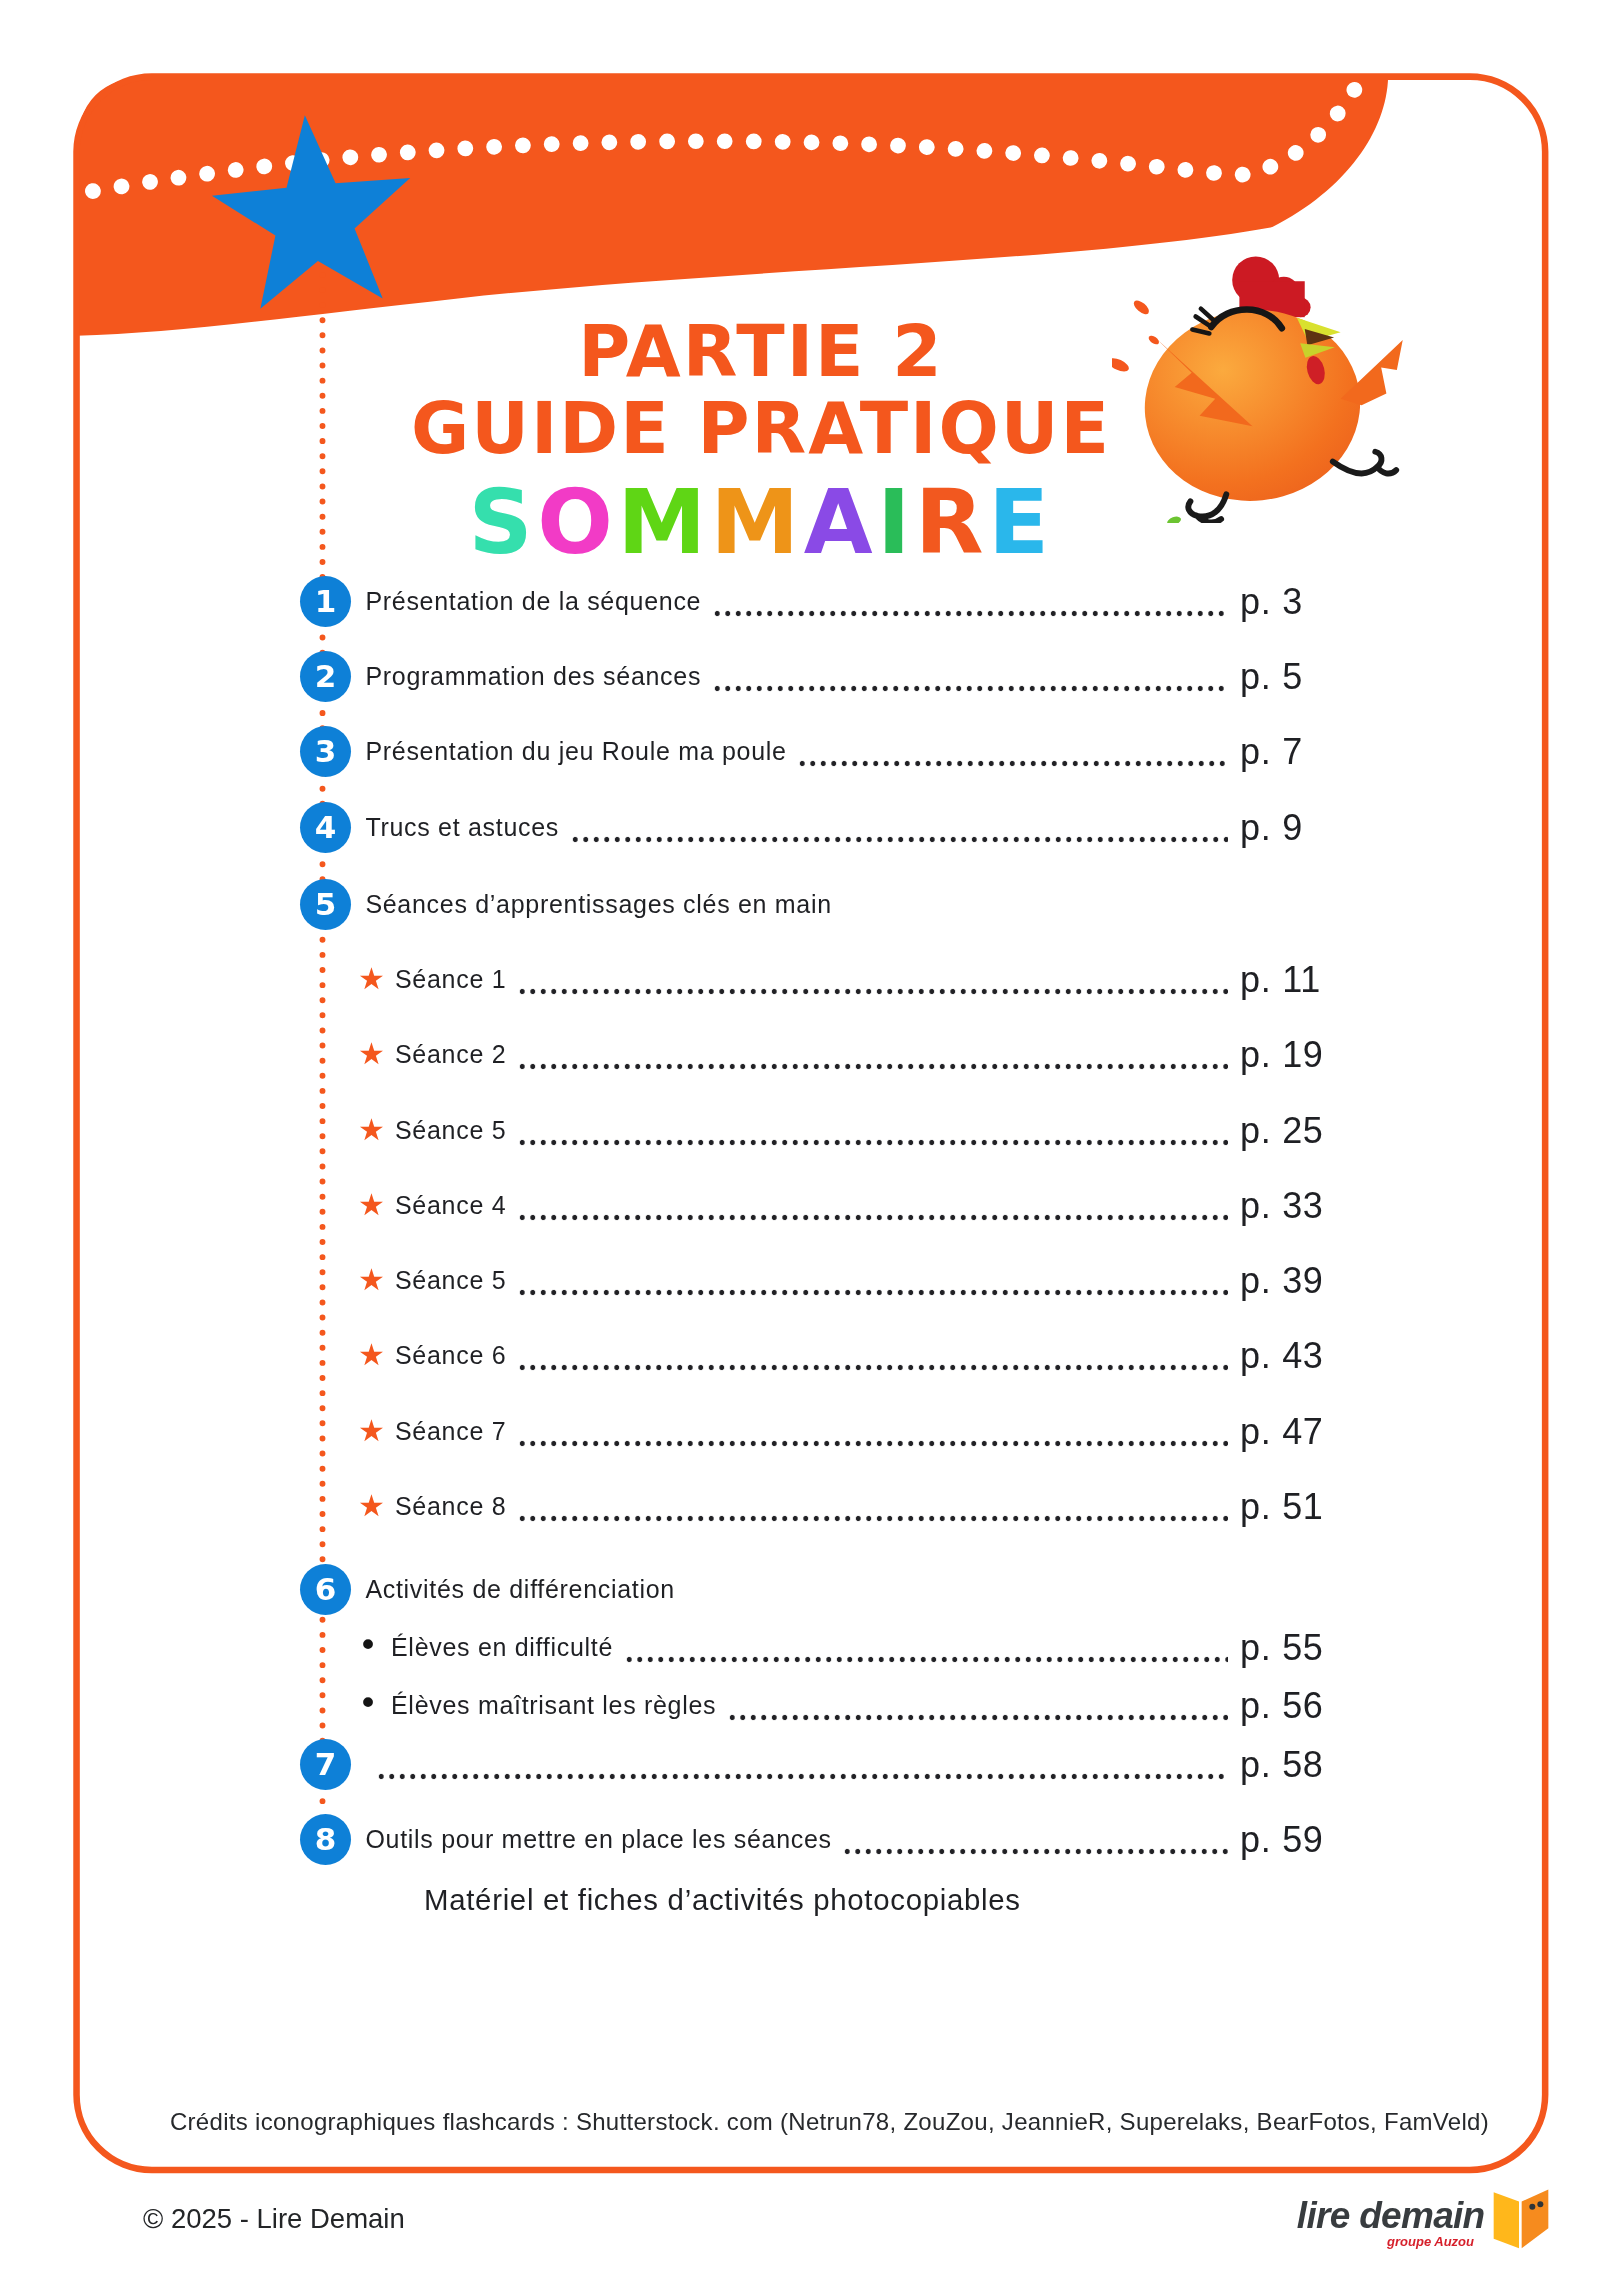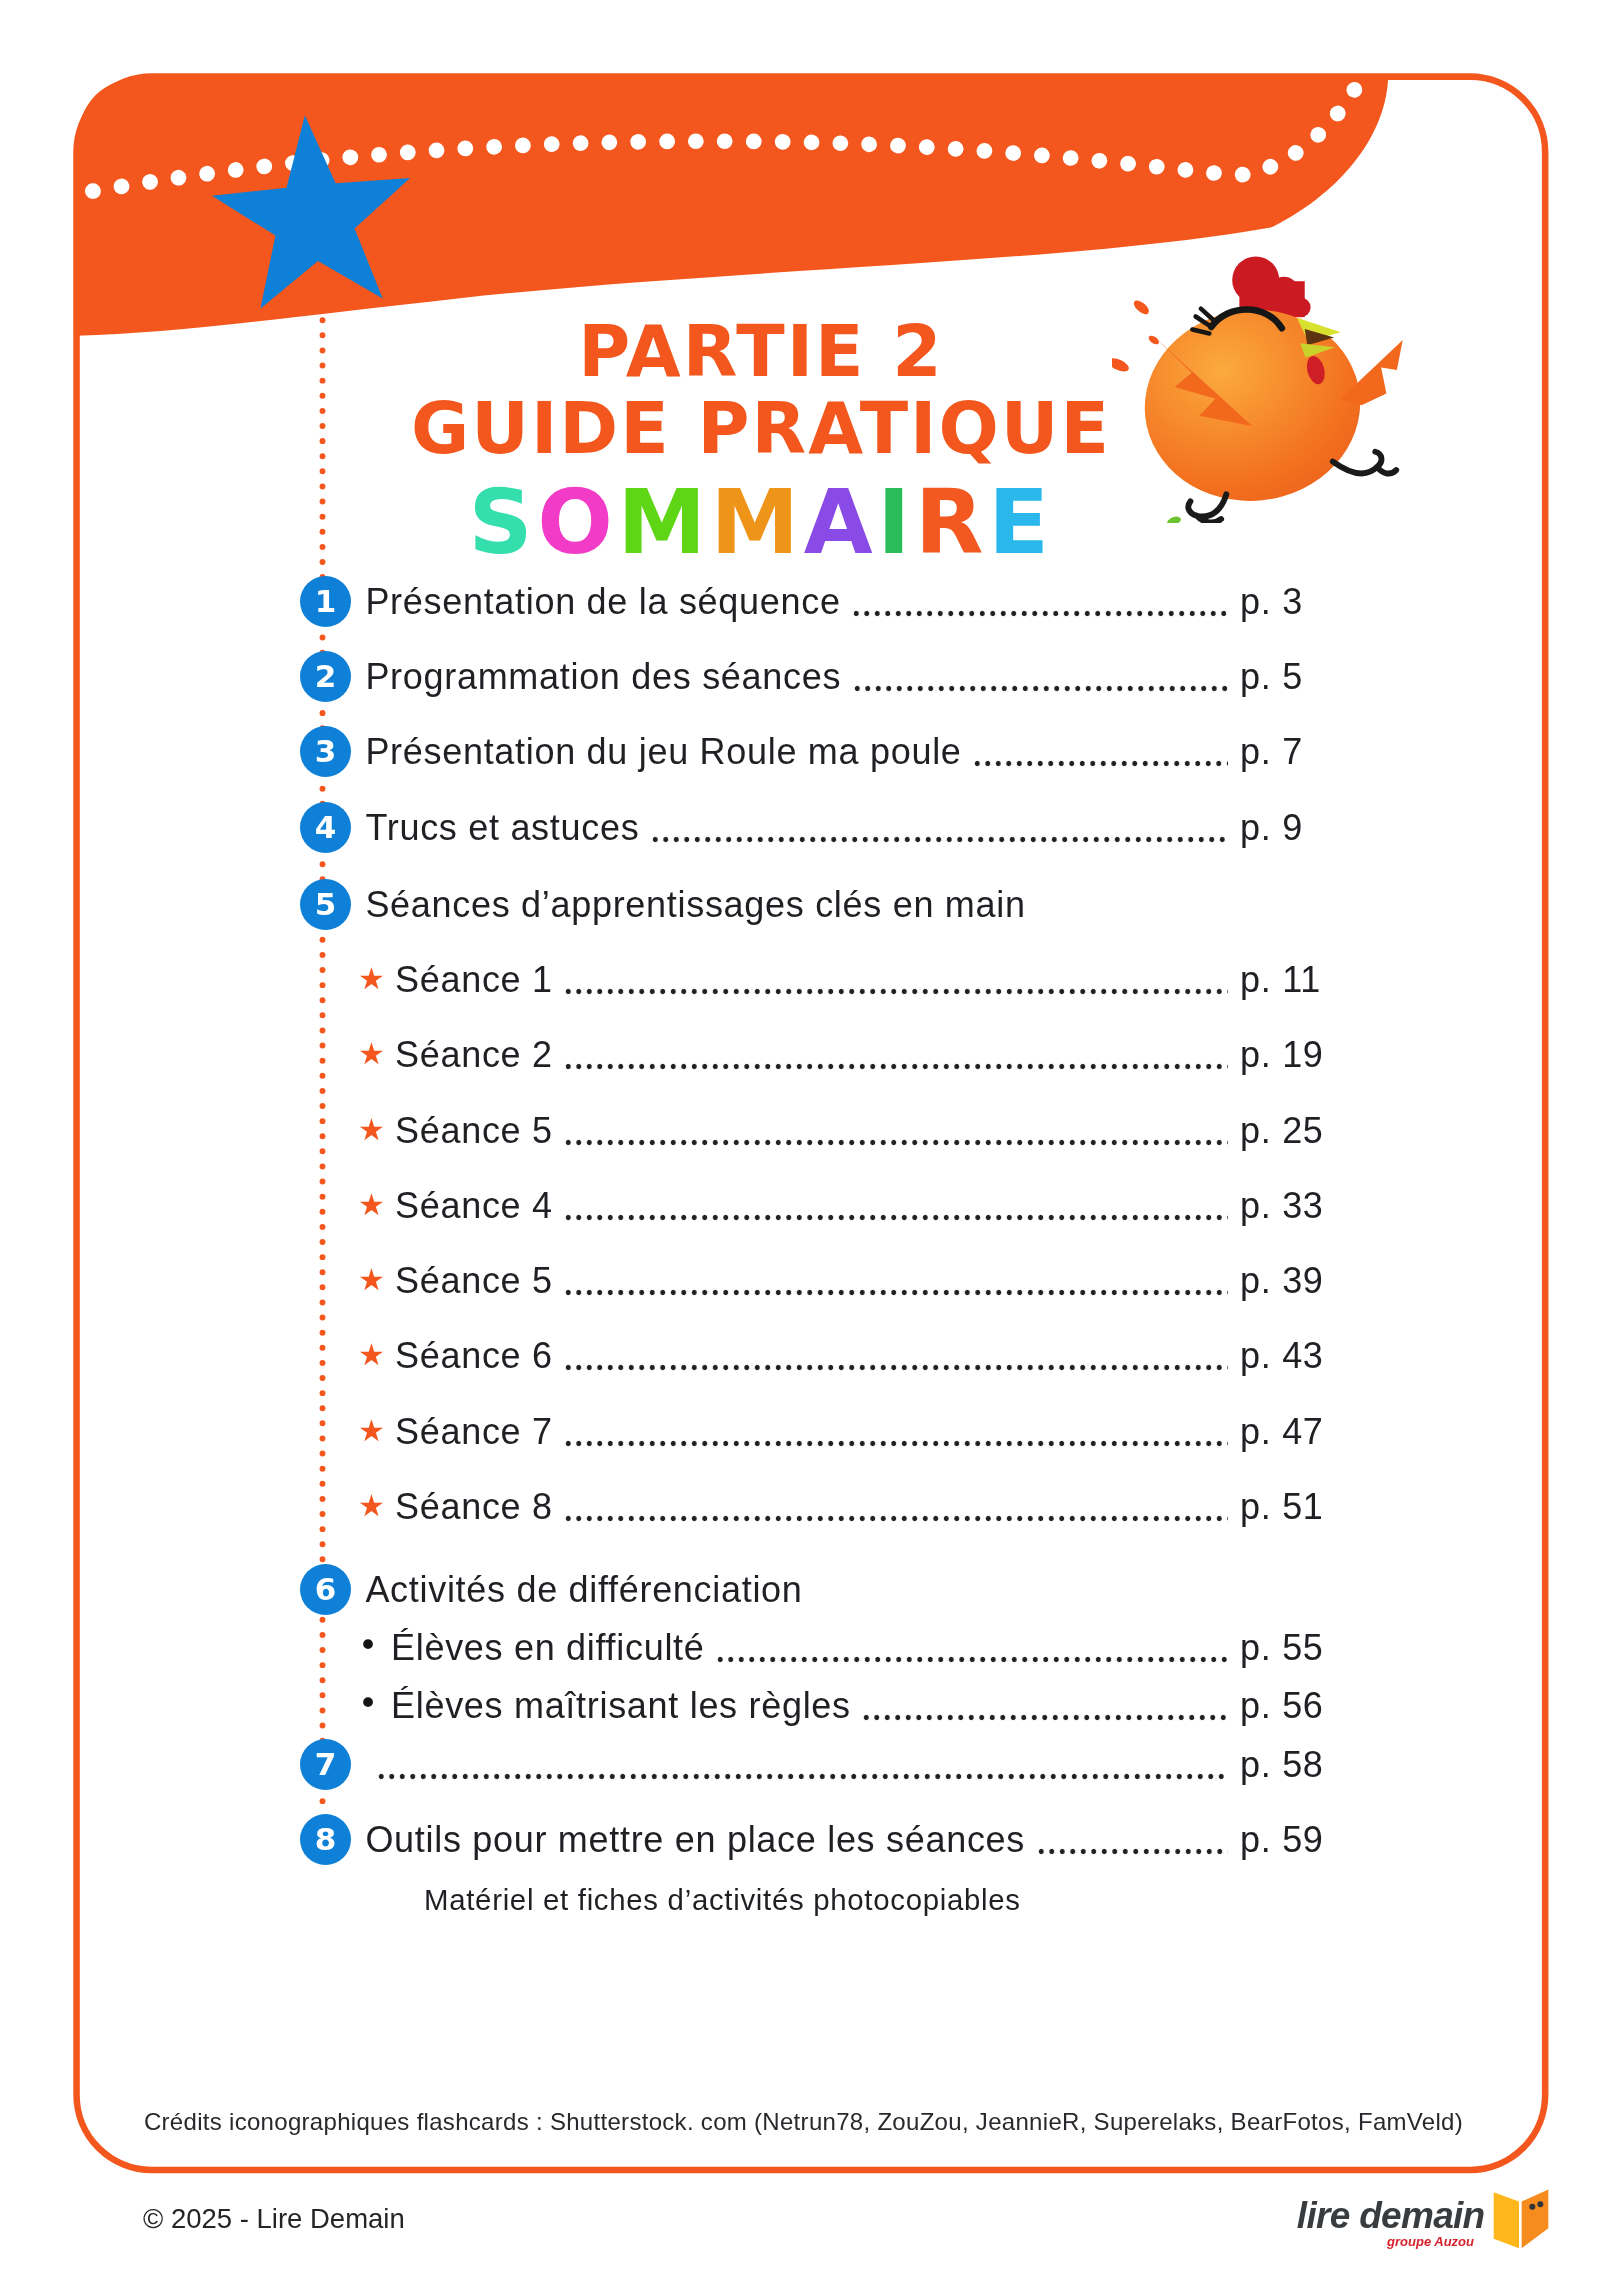--- a/index.html
+++ b/index.html
@@ -15,28 +15,28 @@
   .sommaire{margin-top:9.2px;font-family:"DejaVu Sans","Liberation Sans",sans-serif;
     font-weight:bold;font-size:89px;line-height:92px;letter-spacing:4.6px;}
   
   .row{position:absolute;left:300px;width:1032px;height:59px;display:flex;align-items:center;color:#1F2024;}
   .row .badge{flex:0 0 auto;width:51px;height:51px;border-radius:50%;background:#0E80D7;color:#fff;
     font-family:"DejaVu Sans","Liberation Sans",sans-serif;font-weight:bold;font-size:31px;
     line-height:51px;text-align:center;margin-right:14.4px;}
   .row .spacer{flex:0 0 58px;}
   .row .star-bullet{flex:0 0 37px;color:#F4571D;font-size:30px;font-family:"DejaVu Sans",sans-serif;margin-top:-2.6px;}
   .row .dot-bullet{flex:0 0 33px;color:#141414;font-size:34px;font-family:"DejaVu Sans",sans-serif;margin-top:-5.2px;}
-  .row .label{flex:0 0 auto;font-size:36px;letter-spacing:0.7px;white-space:nowrap;}
+  .row .label{flex:0 0 auto;font-size:25px;letter-spacing:0.7px;white-space:nowrap;}
   .row .leader{flex:1 1 auto;height:6.5px;align-self:flex-end;margin:0 11.8px 14.4px 10.5px;
     background-image:radial-gradient(circle,#202024 2.2px,transparent 2.6px);
     background-size:10.5px 6.5px;background-repeat:repeat-x;background-position:left center;}
   .row .pagenum{flex:0 0 92px;font-size:36px;letter-spacing:0.7px;}
   .toc-note{position:absolute;left:382px;top:1883px;font-size:29.4px;color:#1F2024;letter-spacing:0.7px;margin-left:42px;}
   
-  .credits{position:absolute;left:123px;top:2108px;width:1361px;text-align:center;
+  .credits{position:absolute;left:149px;top:2108px;width:1361px;text-align:center;
     font-size:24px;color:#27292c;letter-spacing:0.3px;}
   .copyright{position:absolute;left:143px;top:2203px;font-size:27.5px;color:#232527;}
   .logo{position:absolute;left:1263px;top:2186px;width:288px;height:79px;}
   .logo-row{display:flex;align-items:flex-start;justify-content:flex-end;}
   .logo-brand{font-style:italic;font-weight:bold;font-size:37px;color:#383C3F;letter-spacing:-0.7px;margin-top:9.2px;}
   .logo-group{position:absolute;right:77px;top:48px;font-style:italic;font-weight:bold;
     font-size:13px;color:#D6202B;}
   .logo-book{margin-left:6.5px;}
 </style>
 </head>

